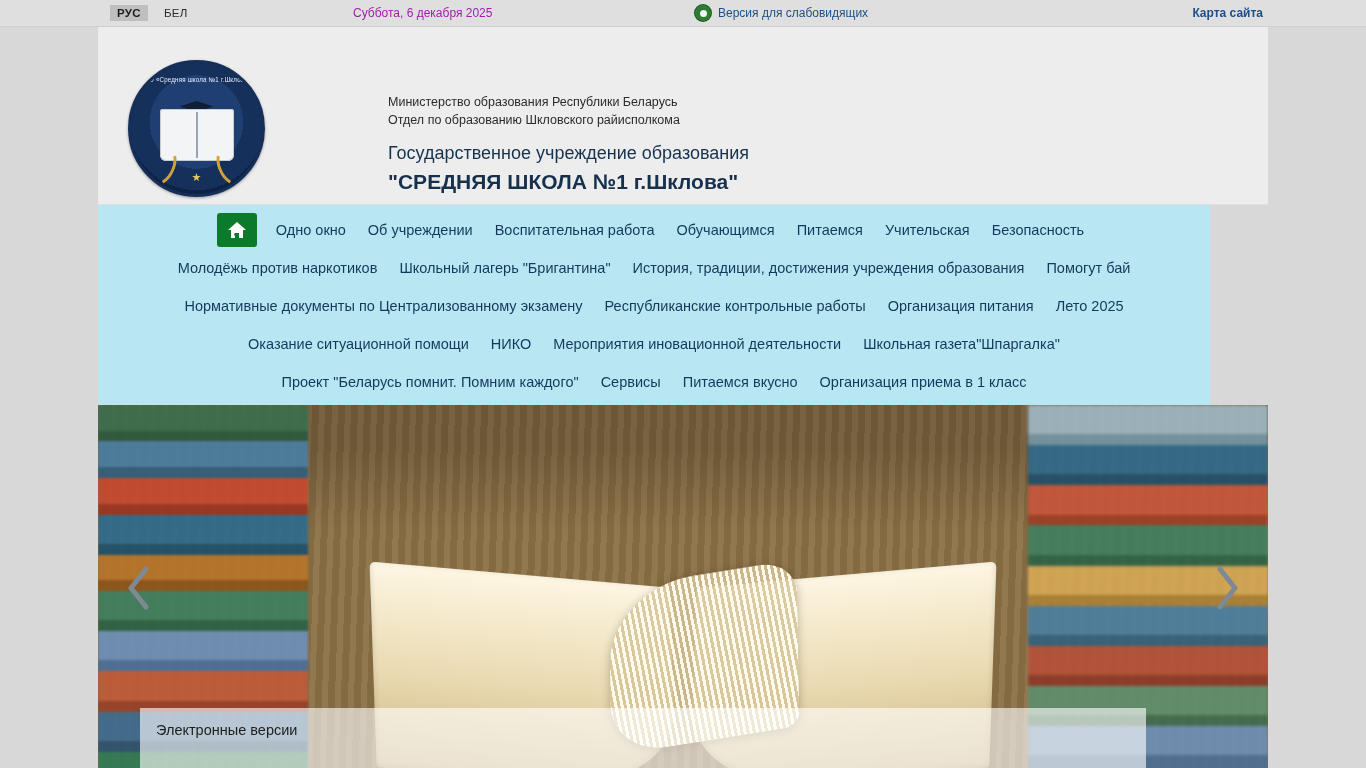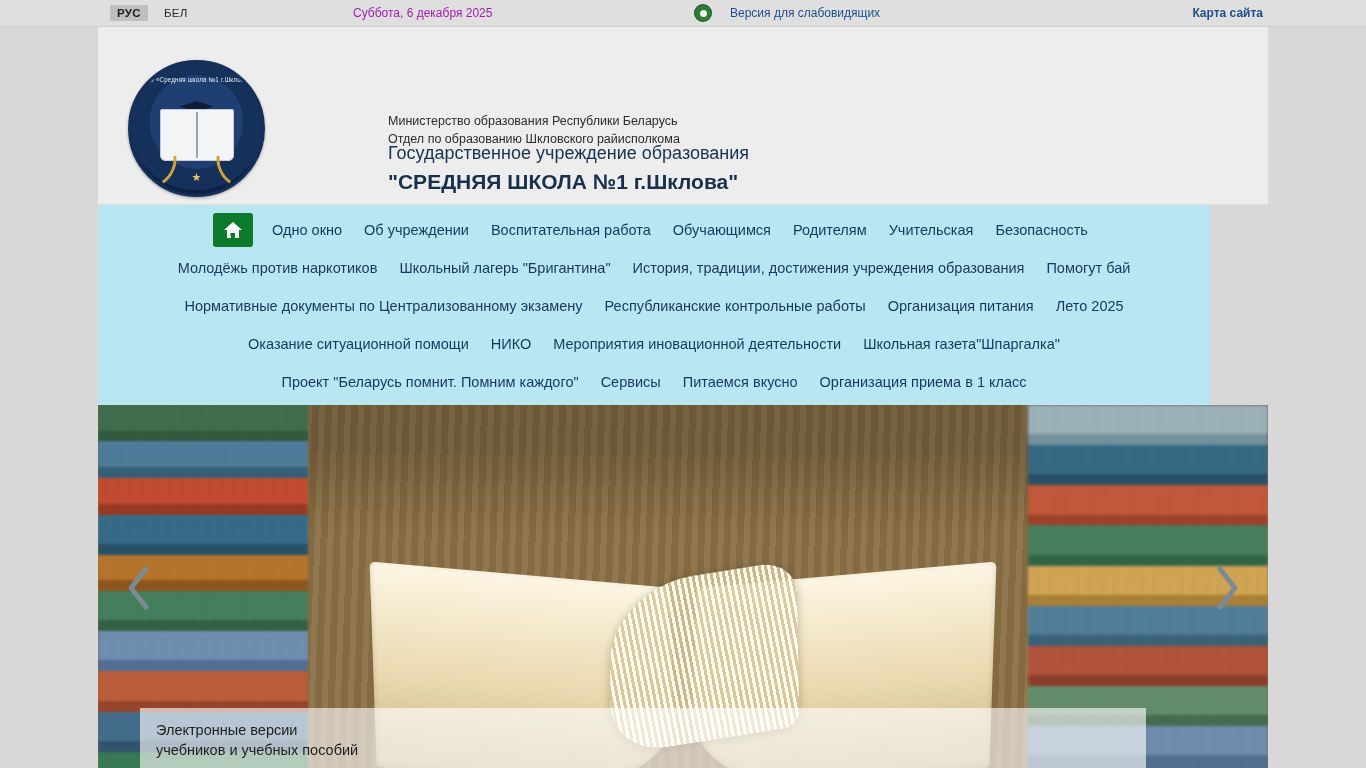--- a/index.html
+++ b/index.html
@@ -59,21 +59,21 @@
     top: 6px;
     font-size: 12px;
     color: #a21caf;
   }
   .vision {
     position: absolute;
     left: 694px;
     top: 4px;
     display: flex;
     align-items: center;
-    gap: 18px;
+    gap: 6px;
   }
   .vision-icon {
     width: 18px; height: 18px;
     border-radius: 50%;
     background: radial-gradient(circle at 50% 50%, #2f6d3f 0 30%, #2e7d32 30% 62%, #1b5e20 62% 100%);
     position: relative;
     display: inline-block;
   }
   .vision-icon::after {
     content: "";
@@ -179,21 +179,20 @@
     transform: translateX(-50%);
     color: #e9c35e;
     font-size: 11px;
   }
 
   .ministry-1, .ministry-2 {
     position: absolute;
     left: 290px;
     font-size: 12.5px;
     color: #2b2b2b;
-    margin-top: 19px;
   }
   .ministry-1 { top: 68px; }
   .ministry-2 { top: 86px; }
   .org-type {
     position: absolute;
     left: 290px;
     top: 116px;
     font-size: 18px;
     color: #16324f;
   }
@@ -407,21 +406,21 @@
         <span class="home-btn">
           <svg width="20" height="18" viewBox="0 0 20 18" aria-hidden="true">
             <path d="M10 1 L19 9 H16 V17 H12 V12 H8 V17 H4 V9 H1 Z" fill="#ffffff"></path>
             <rect x="7.2" y="12.4" width="2.2" height="2.2" fill="#0c7a2b"></rect>
           </svg>
         </span>
         <a class="nav-item">Одно окно</a>
         <a class="nav-item">Об учреждении</a>
         <a class="nav-item">Воспитательная работа</a>
         <a class="nav-item">Обучающимся</a>
-        <a class="nav-item">Родителям</a>
+        <a class="nav-item">Питаемся</a>
         <a class="nav-item">Учительская</a>
         <a class="nav-item">Безопасность</a>
         <a class="nav-item">Молодёжь против наркотиков</a>
         <a class="nav-item">Школьный лагерь "Бригантина"</a>
         <a class="nav-item">История, традиции, достижения учреждения образования</a>
         <a class="nav-item">Помогут бай</a>
         <a class="nav-item">Нормативные документы по Централизованному экзамену</a>
         <a class="nav-item">Республиканские контрольные работы</a>
         <a class="nav-item">Организация питания</a>
         <a class="nav-item">Лето 2025</a>
@@ -453,18 +452,17 @@
         </svg>
       </div>
       <div class="slider-arrow arrow-next">
         <svg width="26" height="44" viewBox="0 0 26 44" aria-hidden="true">
           <path d="M6 3 L21 22 L6 41" fill="none" stroke="#7d8a93" stroke-width="5" stroke-linecap="round" stroke-linejoin="round"></path>
         </svg>
       </div>
 
       <div class="slider-caption">
         <div>Электронные версии</div>
-        <div>учебников и учебных пособий</div>
       </div>
     </div>
 
   </div>
 </div>
 
 </body></html>

